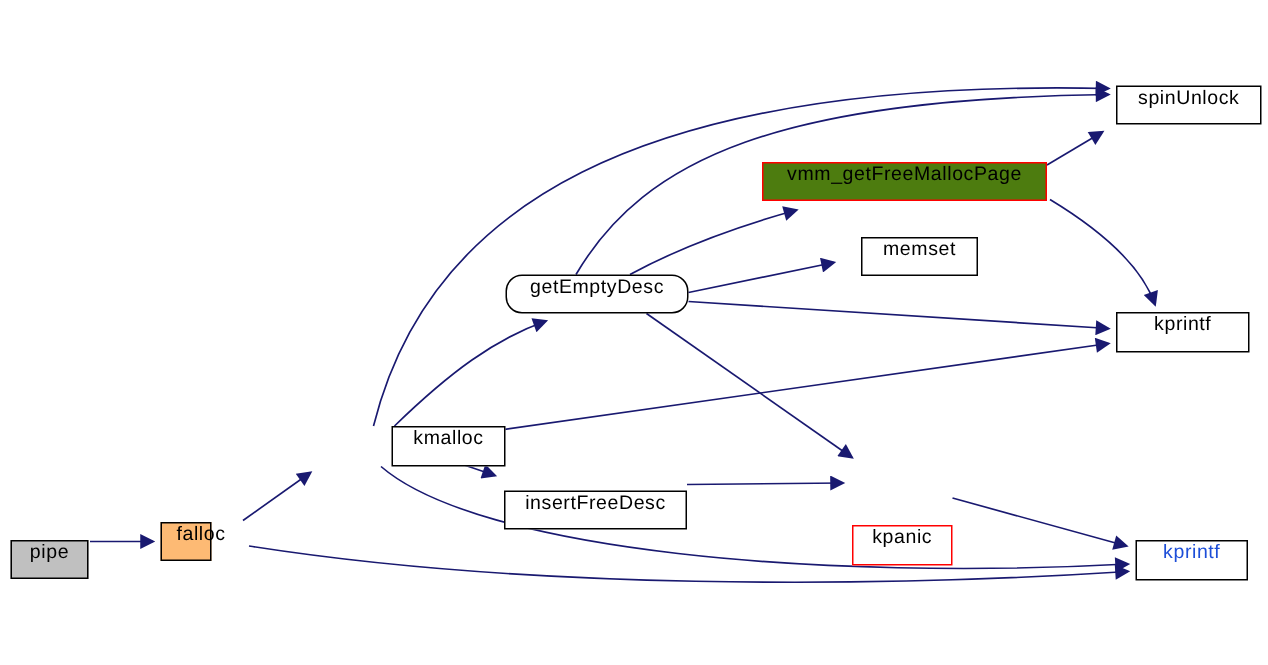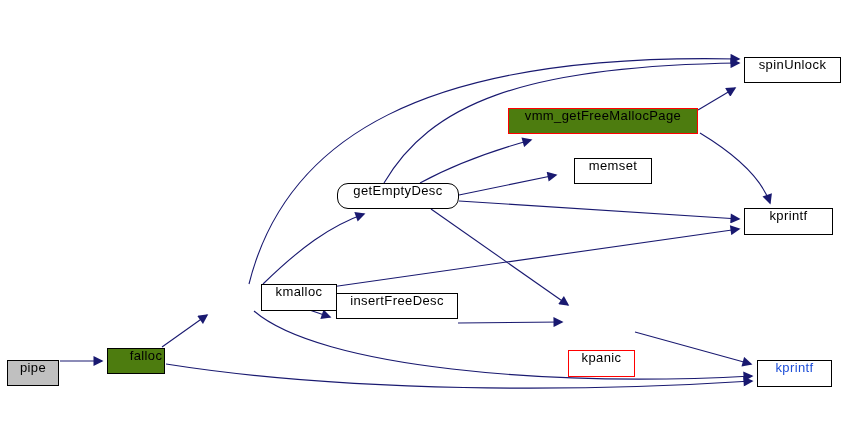--- a/index.html
+++ b/index.html
@@ -53,30 +53,30 @@
         <path d="M 698,110 L 735,88" class="edge" stroke="#191970" marker-end="url(#arrowhead)"></path>
         <path d="M 700,133 C 738,156 762,180 770,203" class="edge" stroke="#191970" marker-end="url(#arrowhead)"></path>
         <path d="M 458,323 L 562,322" class="edge" stroke="#191970" marker-end="url(#arrowhead)"></path>
         <path d="M 635,332 L 751,364" class="edge" stroke="#191970" marker-end="url(#arrowhead)"></path>
       </g>
   </svg>
   <div id="node-layer">
       <div class="node" style="left: 7px; top: 360px; width: 52px; height: 26px; background: rgb(192, 192, 192); border-color: rgb(0, 0, 0); color: rgb(0, 0, 0);">
         <span>pipe</span>
       </div>
-      <div class="node" style="left: 107px; top: 348px; width: 58px; height: 26px; background: #4d7c0f; border-color: rgb(0, 0, 0); color: rgb(0, 0, 0); padding-left: 20px;">
+      <div class="node" style="left: 107px; top: 348px; width: 34px; height: 26px; background: #fdba74; border-color: rgb(0, 0, 0); color: rgb(0, 0, 0); padding-left: 20px;">
         <span>falloc</span>
       </div>
       <div class="node" style="left: 213px; top: 284px; width: 76px; height: 27px; background: rgb(255, 255, 255); border-color: rgb(0, 0, 0); color: rgb(0, 0, 0); margin-left: 48px;">
         <span>kmalloc</span>
       </div>
       <div class="node" style="left: 337px; top: 183px; width: 122px; height: 26px; background: rgb(255, 255, 255); border-color: rgb(0, 0, 0); color: rgb(0, 0, 0); border-radius: 11px;">
         <span>getEmptyDesc</span>
       </div>
-      <div class="node" style="left: 336px; top: 293px; width: 122px; height: 26px; background: rgb(255, 255, 255); border-color: rgb(0, 0, 0); color: rgb(0, 0, 0);">
+      <div class="node" style="left: 336px; top: 327px; width: 122px; height: 26px; background: rgb(255, 255, 255); border-color: rgb(0, 0, 0); color: rgb(0, 0, 0);">
         <span>insertFreeDesc</span>
       </div>
       <div class="node" style="left: 508px; top: 108px; width: 190px; height: 26px; background: #4d7c0f; border-color: rgb(255, 0, 0); color: rgb(0, 0, 0);">
         <span>vmm_getFreeMallocPage</span>
       </div>
       <div class="node" style="left: 563px; top: 158px; width: 78px; height: 26px; background: rgb(255, 255, 255); border-color: rgb(0, 0, 0); color: rgb(0, 0, 0); margin-left: 11px;">
         <span>memset</span>
       </div>
       <div class="node" style="left: 744px; top: 57px; width: 97px; height: 26px; background: rgb(255, 255, 255); border-color: rgb(0, 0, 0); color: rgb(0, 0, 0);">
         <span>spinUnlock</span>

